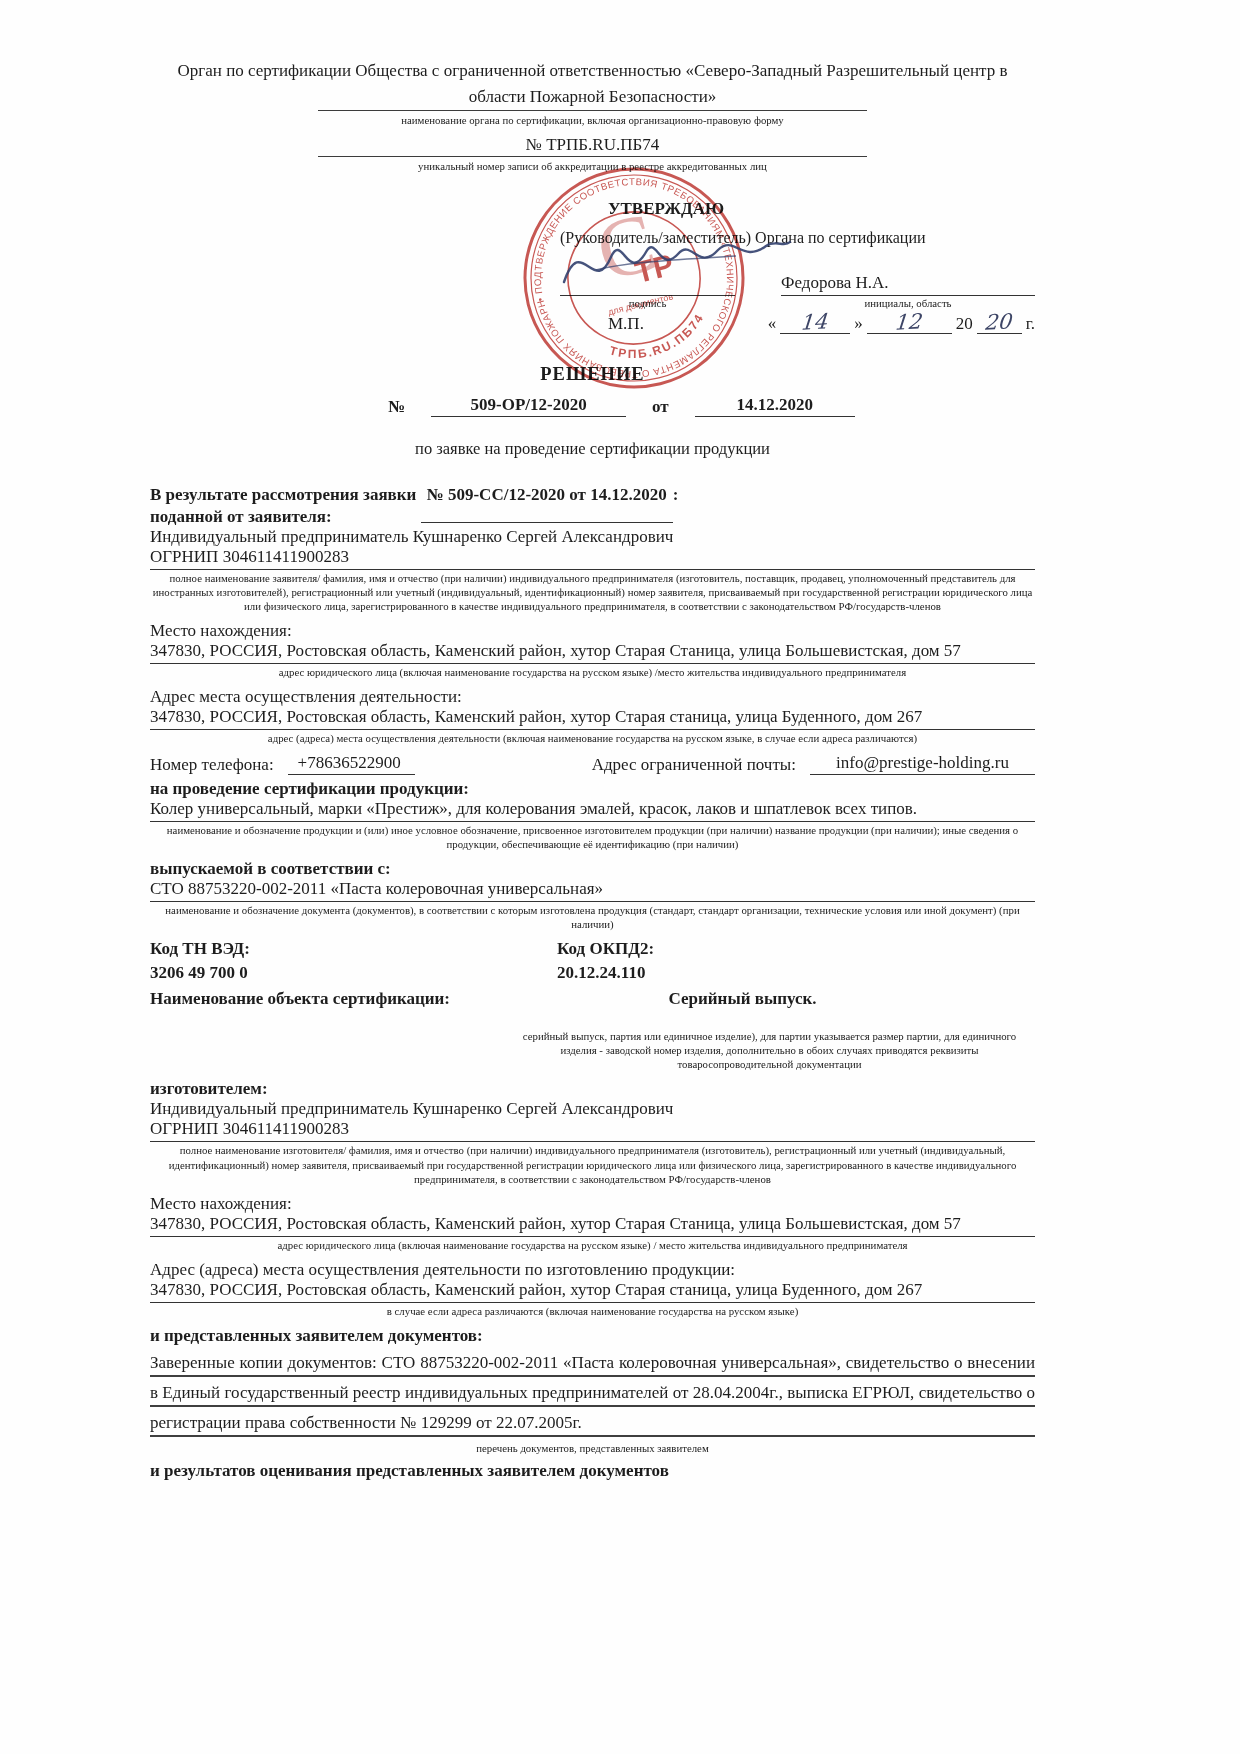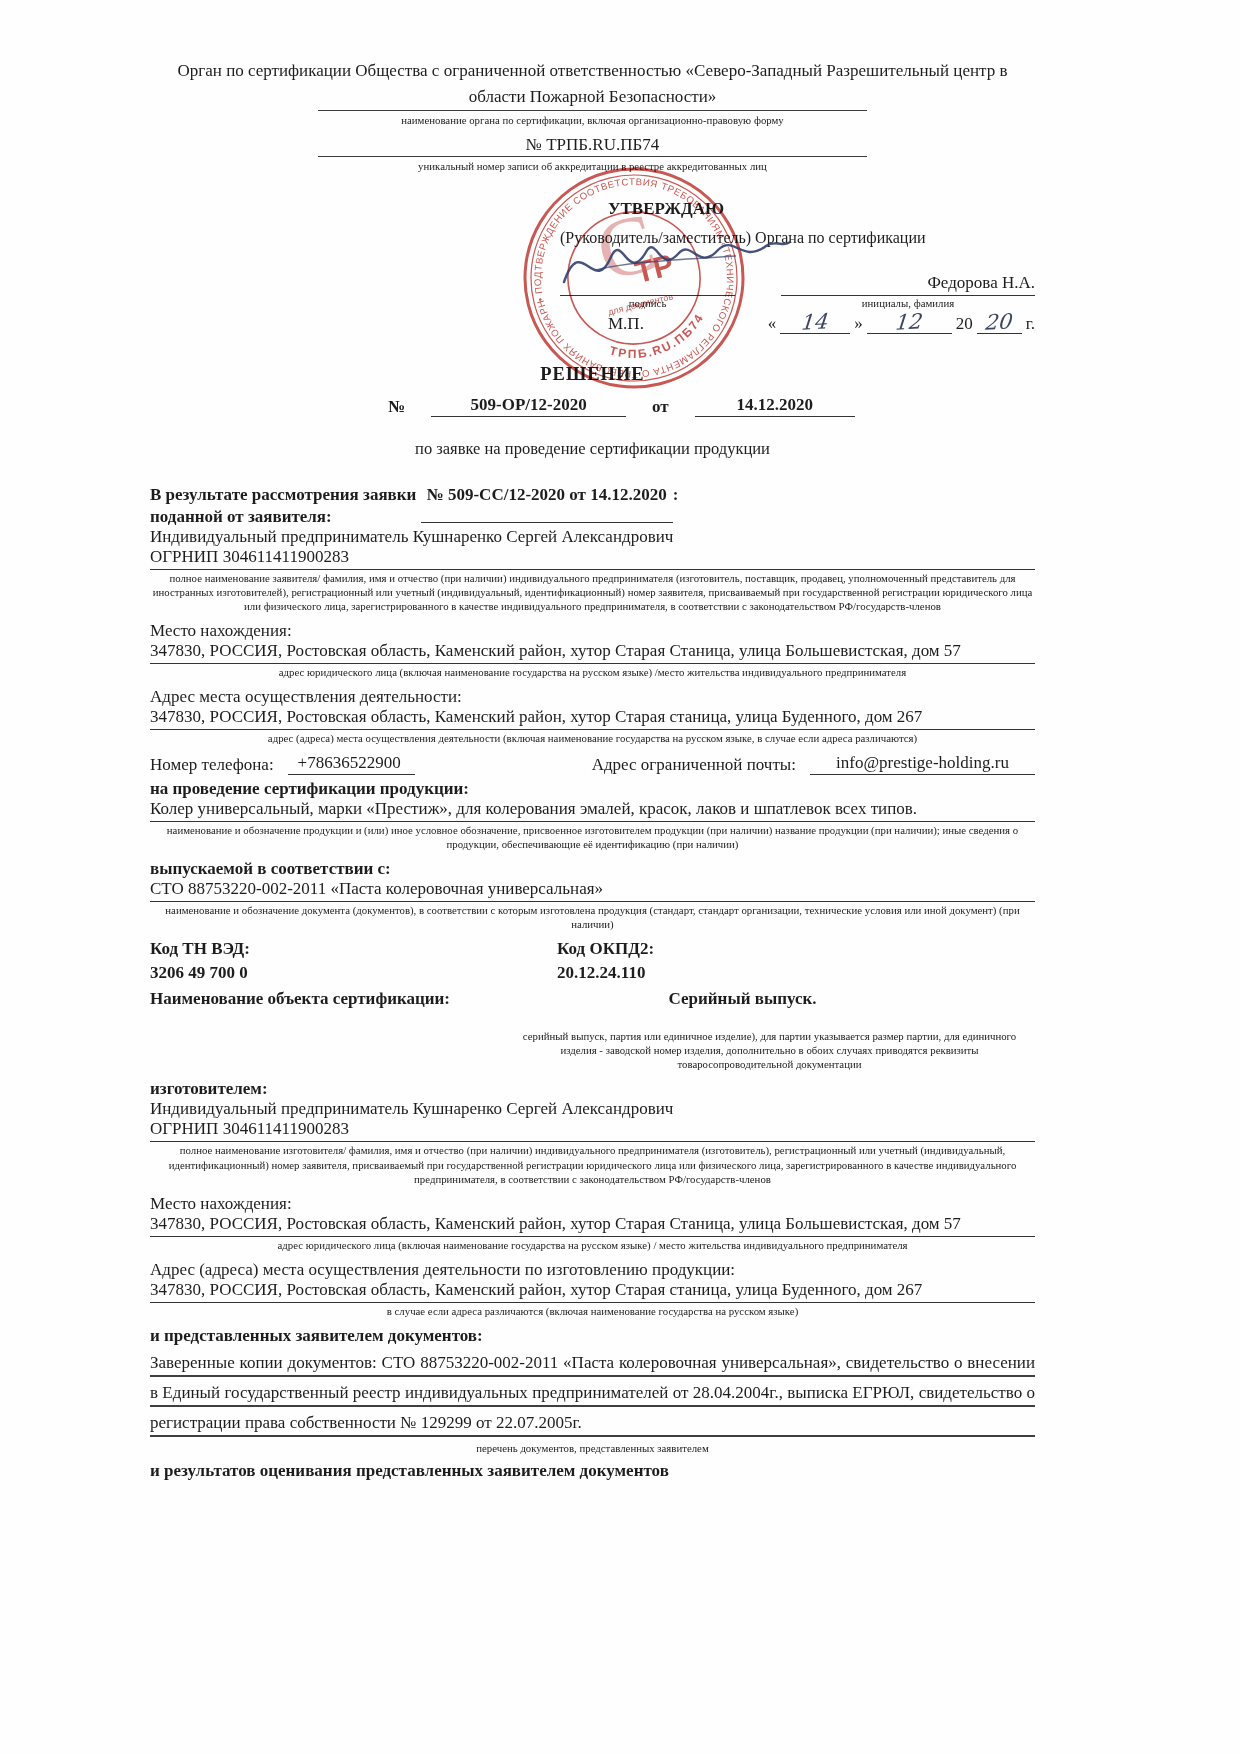--- a/index.html
+++ b/index.html
@@ -29,21 +29,21 @@
   .reg-number { margin-top:6px; font-size:17px; }
 
   
   .approval { width:475px; margin-left:auto; margin-top:26px; position:relative; }
   .approve-word { font-weight:bold; font-size:17px; padding-left:48px; }
   .approver-role { margin-top:10px; font-size:16px; }
   .sig-row { display:flex; margin-top:26px; gap:46px; align-items:flex-end; }
   .sig-cell { width:175px; }
   .sig-line { height:22px; border-bottom:1.2px solid #333; }
   .name-cell { flex:1; }
-  .name-line { border-bottom:1.2px solid #333; text-align:right; padding-bottom:2px; font-size:17px; }
+  .name-line { border-bottom:1.2px solid #333; text-align:left; padding-bottom:2px; font-size:17px; }
   .mp-date-row { display:flex; justify-content:space-between; align-items:flex-end; }
   .mp { padding-left:48px; font-size:17px; }
   .date-line { font-size:17px; display:flex; align-items:flex-end; gap:4px; }
   .blank { display:inline-block; border-bottom:1.2px solid #333; text-align:center; height:24px; }
   .blank.w70 { width:70px; } .blank.w85 { width:85px; } .blank.w45 { width:45px; }
   .hand { font-style:italic; color:#3d4566; font-size:21px; font-family:"DejaVu Serif", serif; display:inline-block; transform:skewX(-10deg) rotate(-3deg); }
 
   
   .decision-title { text-align:center; font-weight:bold; font-size:18.5px; letter-spacing:1px; margin-top:30px; }
   .decision-numrow { display:flex; align-items:flex-end; gap:26px; margin-top:10px; font-weight:bold; font-size:17px; padding-left:238px; }
@@ -97,21 +97,21 @@
   <div class="approval">
     <div class="approve-word">УТВЕРЖДАЮ</div>
     <div class="approver-role">(Руководитель/заместитель) Органа по сертификации</div>
     <div class="sig-row">
       <div class="sig-cell">
         <div class="sig-line"></div>
         <div class="caption">подпись</div>
       </div>
       <div class="name-cell">
         <div class="name-line">Федорова Н.А.</div>
-        <div class="caption">инициалы, фамилия</div>
+        <div class="caption">инициалы, область</div>
       </div>
     </div>
     <div class="mp-date-row">
       <span class="mp">М.П.</span>
       <span class="date-line">
         <span>«</span>
         <span class="blank w70"><span class="hand">14</span></span>
         <span>»</span>
         <span class="blank w85"><span class="hand">12</span></span>
         <span>20</span>

